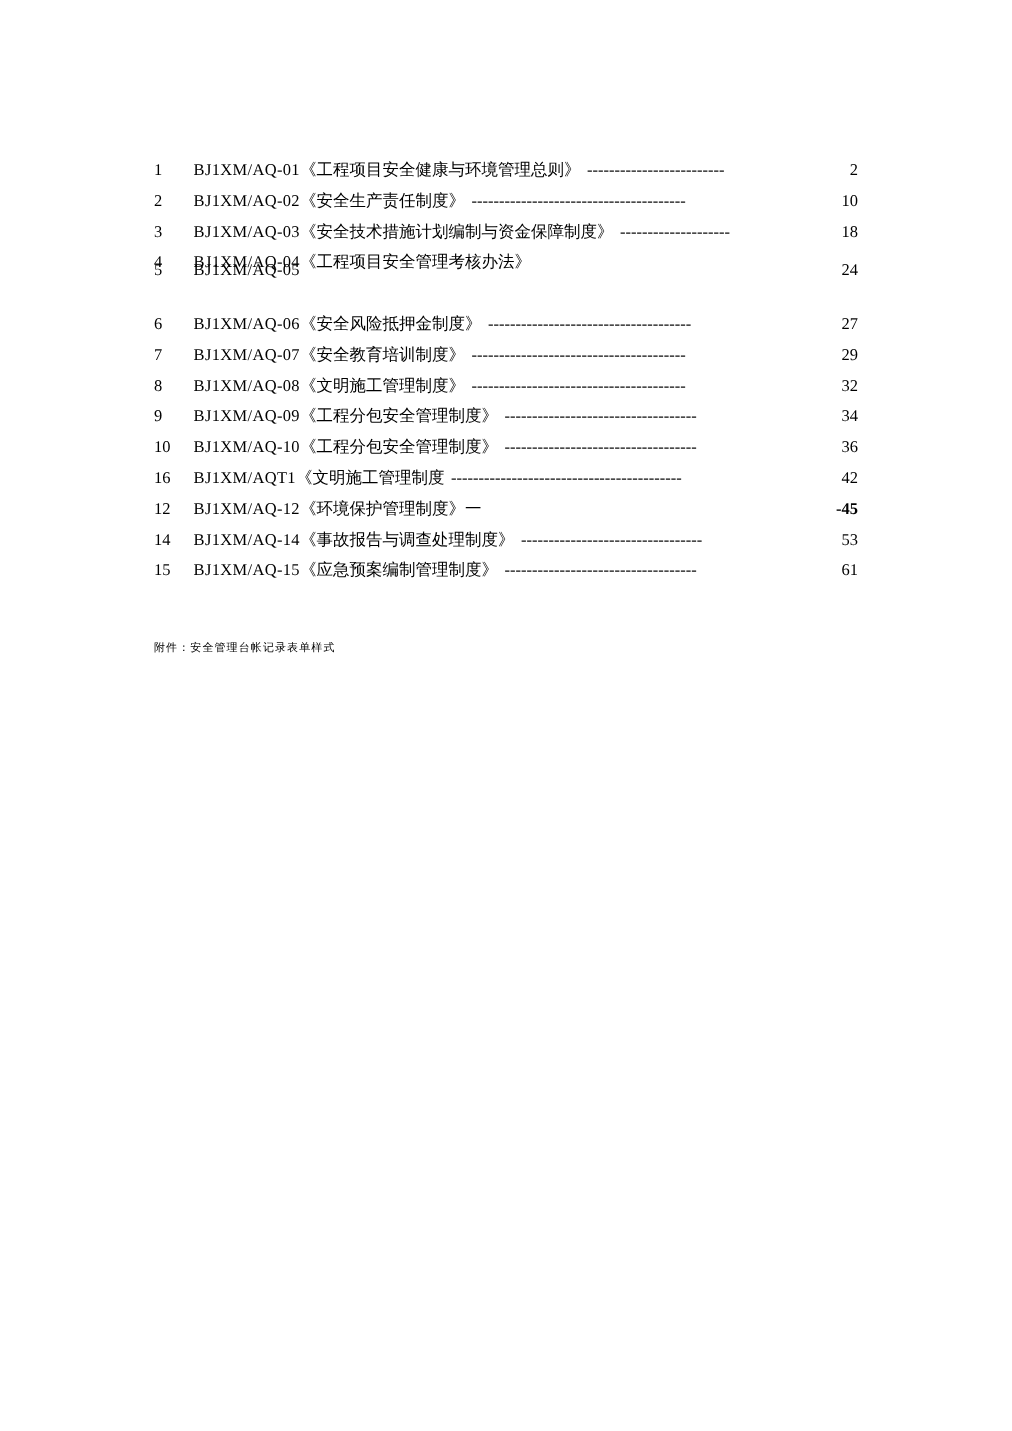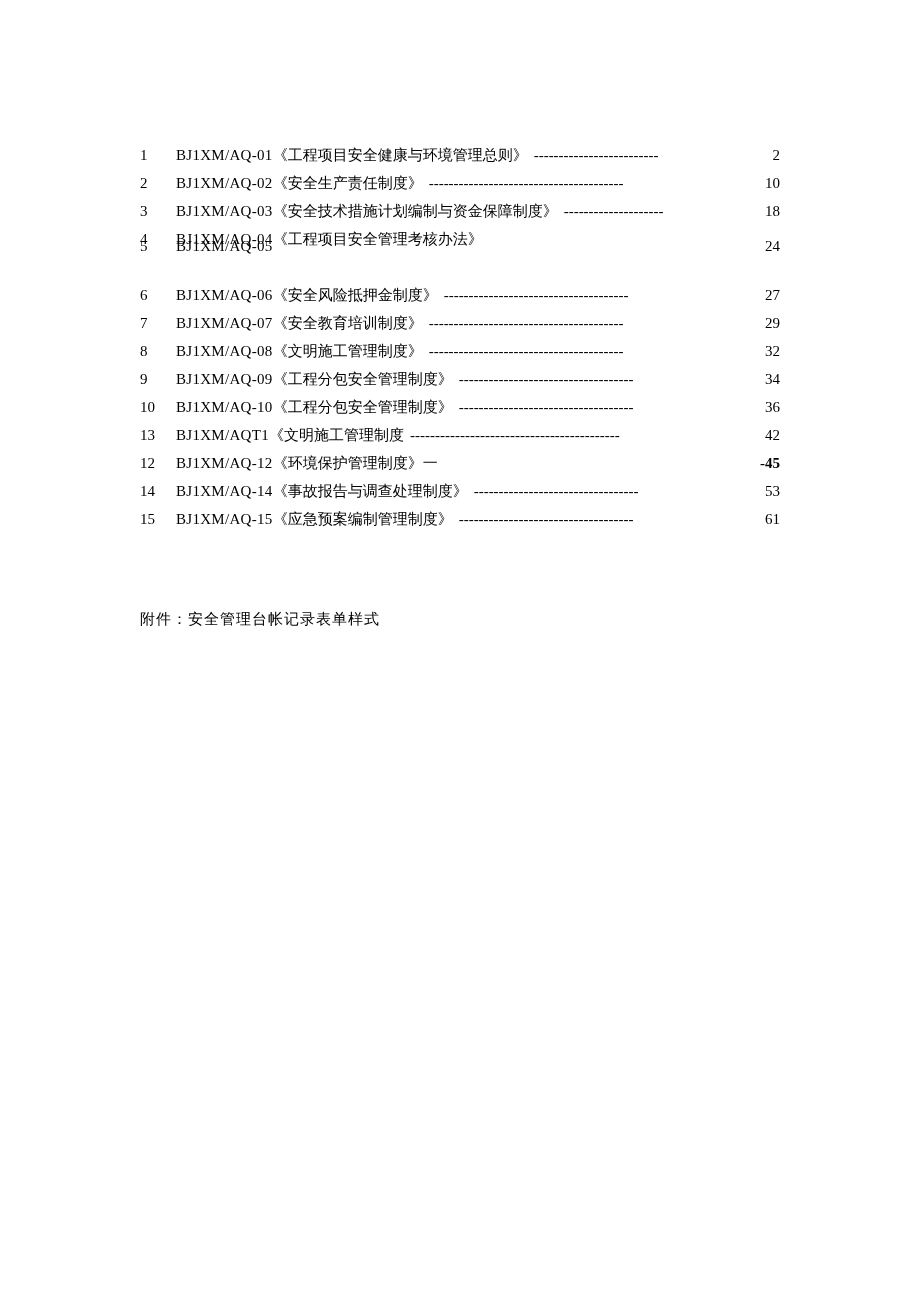--- a/index.html
+++ b/index.html
@@ -52,22 +52,22 @@
       flex-shrink: 0;
       text-align: right;
       font-family: "Times New Roman", serif;
       padding-left: 2px;
     }
     .toc-page.neg {
       min-width: 30px;
       font-weight: bold;
     }
     .appendix {
-      margin-top: 98px;
-      font-size: 15px;
+      margin-top: 70px;
+      font-size: 10px;
       letter-spacing: 1px;
     }
   </style>
 </head>
 <body>
 
 <div class="toc-container">
 
   <div class="toc-row">
     <span class="toc-num">1</span>
@@ -141,21 +141,21 @@
 
   <div class="toc-row">
     <span class="toc-num">10</span>
     <span class="toc-code">BJ1XM/AQ-10</span>
     <span class="toc-title">《工程分包安全管理制度》</span>
     <span class="toc-leader">-----------------------------------</span>
     <span class="toc-page">36</span>
   </div>
 
   <div class="toc-row">
-    <span class="toc-num">13</span>
+    <span class="toc-num">16</span>
     <span class="toc-code">BJ1XM/AQT1</span>
     <span class="toc-title">《文明施工管理制度</span>
     <span class="toc-leader">------------------------------------------</span>
     <span class="toc-page">42</span>
   </div>
 
   <div class="toc-row">
     <span class="toc-num">12</span>
     <span class="toc-code">BJ1XM/AQ-12</span>
     <span class="toc-title">《环境保护管理制度》一</span>

